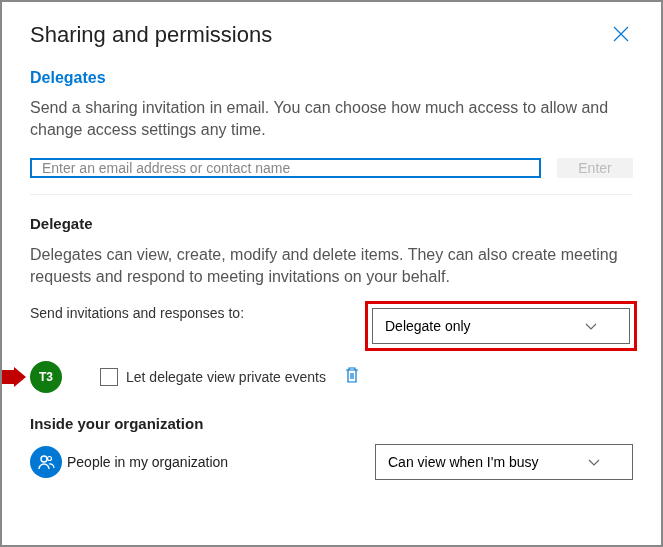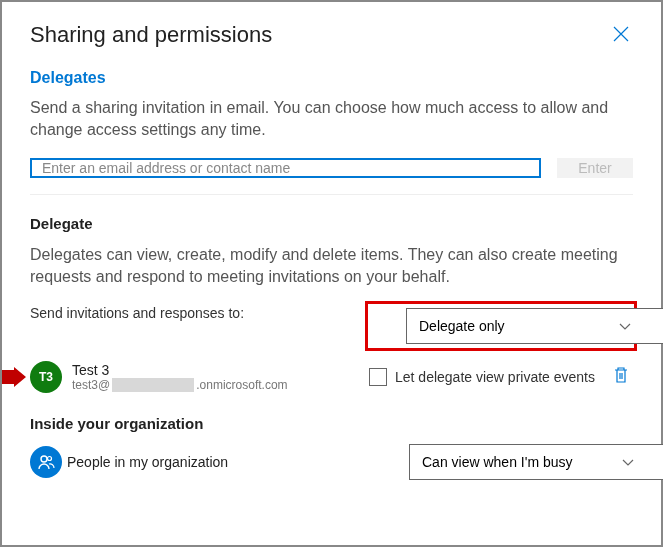--- a/index.html
+++ b/index.html
@@ -12,21 +12,21 @@
     .desc { color: #555; font-size: 16px; line-height: 1.4; margin-bottom: 16px; }
     .row-input { display: flex; gap: 16px; align-items: stretch; margin-bottom: 16px; }
     .email-in { flex: 1; border: 2px solid #0078d4; padding: 0 10px; font-size: 14px; outline: none; }
     .email-in::placeholder { color: #888; }
     .share-btn { width: 76px; background: #f2f2f2; border: none; color: #bbb; font-size: 14px; cursor: default; }
     .divider { border: none; border-top: 1px solid #eee; margin: 4px 0 20px; }
     .sect-title { font-size: 15px; font-weight: 600; color: #222; margin-bottom: 12px; }
     .row-invite { display: flex; margin-bottom: 14px; gap: 16px; }
     .row-invite .lbl { flex: 1; font-size: 14px; color: #333; }
     .sel-wrap { position: relative; width: 258px; }
-    .sel { width: 100%; height: 36px; border: 1px solid #666; background: #fff; padding: 0 32px 0 12px; font-size: 14px; text-align: left; cursor: pointer; display: flex; align-items: center; justify-content: space-between; margin-left: 34px; }
+    .sel { width: 100%; height: 36px; border: 1px solid #666; background: #fff; padding: 0 32px 0 12px; font-size: 14px; text-align: left; cursor: pointer; display: flex; align-items: center; justify-content: space-between; }
     .callout { border: 3px solid #d00; padding: 4px; margin: -4px; }
     .chev { width: 12px; height: 12px; }
     .delegate-row { display: flex; align-items: center; gap: 10px; position: relative; margin-bottom: 22px; }
     .arrow { position: absolute; left: -28px; top: 6px; width: 24px; height: 20px; }
     .avatar { width: 32px; height: 32px; border-radius: 50%; background: #107c10; color: #fff; display: flex; align-items: center; justify-content: center; font-size: 12px; font-weight: 600; flex-shrink: 0; }
     .delegate-info { flex: 1; min-width: 0; }
     .d-name { font-size: 14px; color: #222; }
     .d-email { font-size: 12px; color: #777; display: flex; align-items: center; gap: 2px; }
     .redact { display: inline-block; width: 82px; height: 14px; background: #d8d8d8; }
     .priv { display: flex; align-items: center; gap: 8px; font-size: 14px; color: #333; width: 258px; padding-left: 28px; }
@@ -77,28 +77,20 @@
     </div>
   </div>
 
   <div class="delegate-row">
     <svg class="arrow" viewBox="0 0 24 20">
         <path d="M0 3 L12 3 L12 0 L24 10 L12 20 L12 17 L0 17 Z" fill="#c00000"></path>
       </svg>
     <div class="avatar">
       <span>T3</span>
     </div>
-    <div class="delegate-info">
-      <div class="d-name">Test 3</div>
-      <div class="d-email">
-        <span>test3@</span>
-          <span class="redact"></span>
-          <span>.onmicrosoft.com</span>
-      </div>
-    </div>
     <label class="priv">
       <span class="cb"></span>
       <span>Let delegate view private events</span>
     </label>
     <button class="trash">
       <svg width="16" height="18" viewBox="0 0 16 18">
           <path d="M2 4 h12 M5 4 V2 h6 v2 M4 4 v12 h8 V4 M7 7 v6 M9 7 v6" stroke="#0078d4" stroke-width="1.2" fill="none"></path>
         </svg>
     </button>
   </div>

